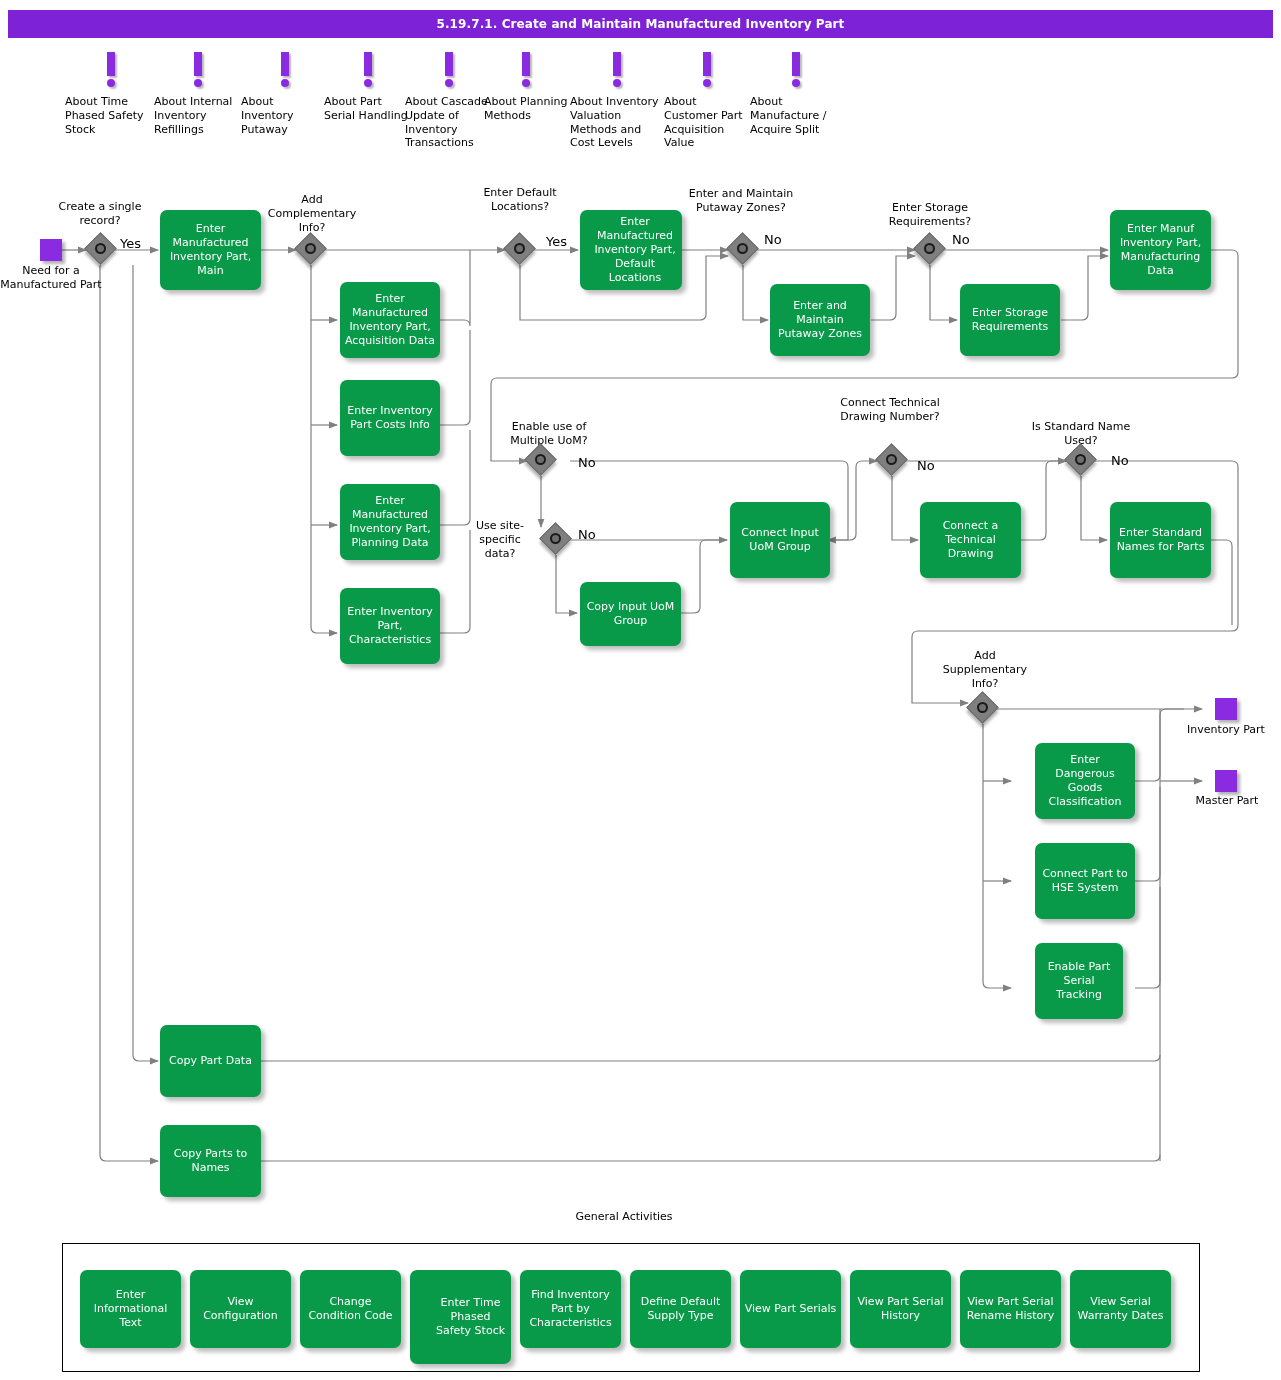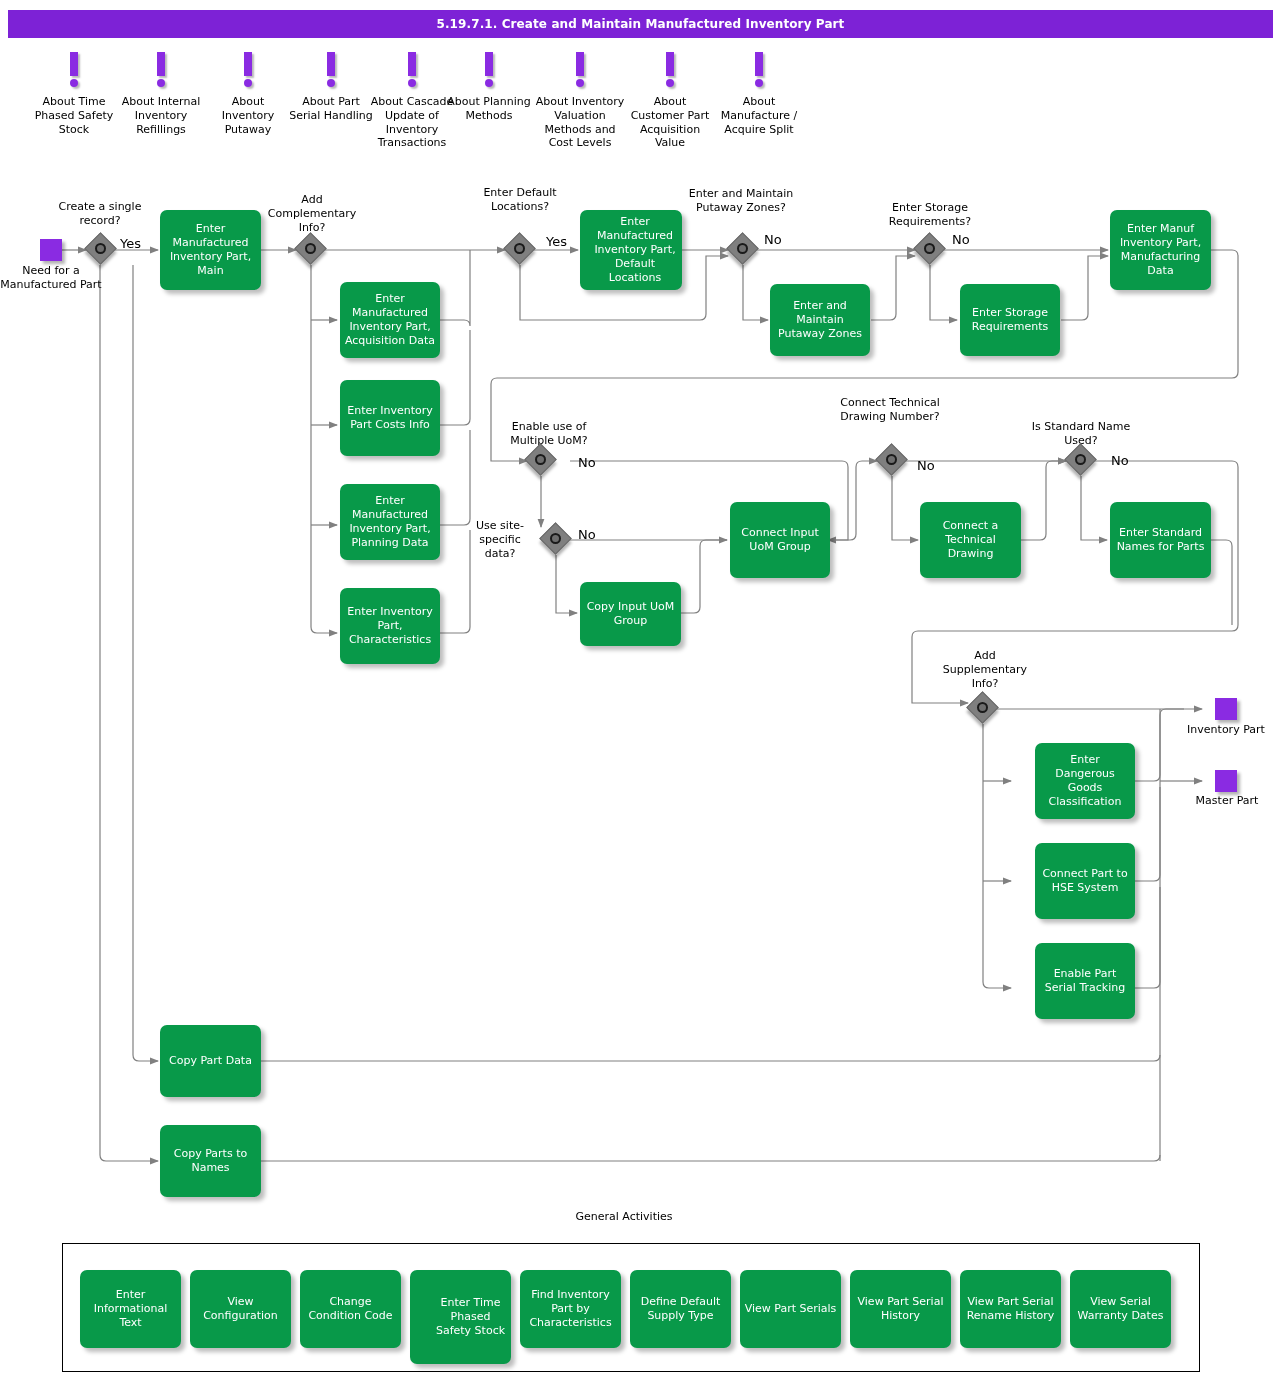--- a/index.html
+++ b/index.html
@@ -10,21 +10,21 @@
   
   .titlebar{
     position:absolute;left:8px;top:10px;width:1265px;height:28px;
     background:#7d22d6;color:#fff;
     font-size:12px;font-weight:bold;
     display:flex;align-items:center;justify-content:center;
     letter-spacing:.1px;
   }
 
   
-  .info-marker{position:absolute;text-align:center;}
+  .info-marker{position:absolute;text-align:left;margin-left:37px;}
   .info-marker .bang{
     position:relative;width:100%;height:40px;
     display:flex;flex-direction:column;align-items:center;justify-content:flex-start;
   }
   .info-marker .bang .bar{
     width:8px;height:24px;background:#8a2be2;
     box-shadow:2px 2px 2px rgba(0,0,0,.28);
   }
   .info-marker .bang .dot{
     width:8px;height:8px;border-radius:50%;background:#8a2be2;margin-top:3px;
@@ -332,21 +332,21 @@
   <div class="act" style="left:1110px;top:210px;width:101px;height:80px;">Enter Manuf Inventory Part, Manufacturing Data</div>
 
   <div class="act" style="left:730px;top:502px;width:100px;height:76px;">Connect Input UoM Group</div>
   <div class="act" style="left:580px;top:582px;width:101px;height:64px;">Copy Input UoM Group</div>
 
   <div class="act" style="left:920px;top:502px;width:101px;height:76px;">Connect a Technical Drawing</div>
   <div class="act" style="left:1110px;top:502px;width:101px;height:76px;">Enter Standard Names for Parts</div>
 
   <div class="act" style="left:1035px;top:743px;width:100px;height:76px;">Enter Dangerous Goods Classification</div>
   <div class="act" style="left:1035px;top:843px;width:100px;height:76px;">Connect Part to HSE System</div>
-  <div class="act" style="left:1035px;top:943px;width:100px;height:76px;">Enable Part Serial Tracking</div>
+  <div class="act" style="left:1035px;top:943px;width:88px;height:76px;">Enable Part Serial Tracking</div>
 
   <div class="act" style="left:160px;top:1025px;width:101px;height:72px;">Copy Part Data</div>
   <div class="act" style="left:160px;top:1125px;width:101px;height:72px;">Copy Parts to Names</div>
 
   <div class="ga-title" style="left:574px;top:1210px;width:100px;">General Activities</div>
   <div class="ga-frame" style="left:62px;top:1243px;width:1136px;height:127px;"></div>
 
   <div class="act" style="left:80px;top:1270px;width:101px;height:78px;">Enter Informational Text</div>
   <div class="act" style="left:190px;top:1270px;width:101px;height:78px;">View Configuration</div>
   <div class="act" style="left:300px;top:1270px;width:101px;height:78px;">Change Condition Code</div>

